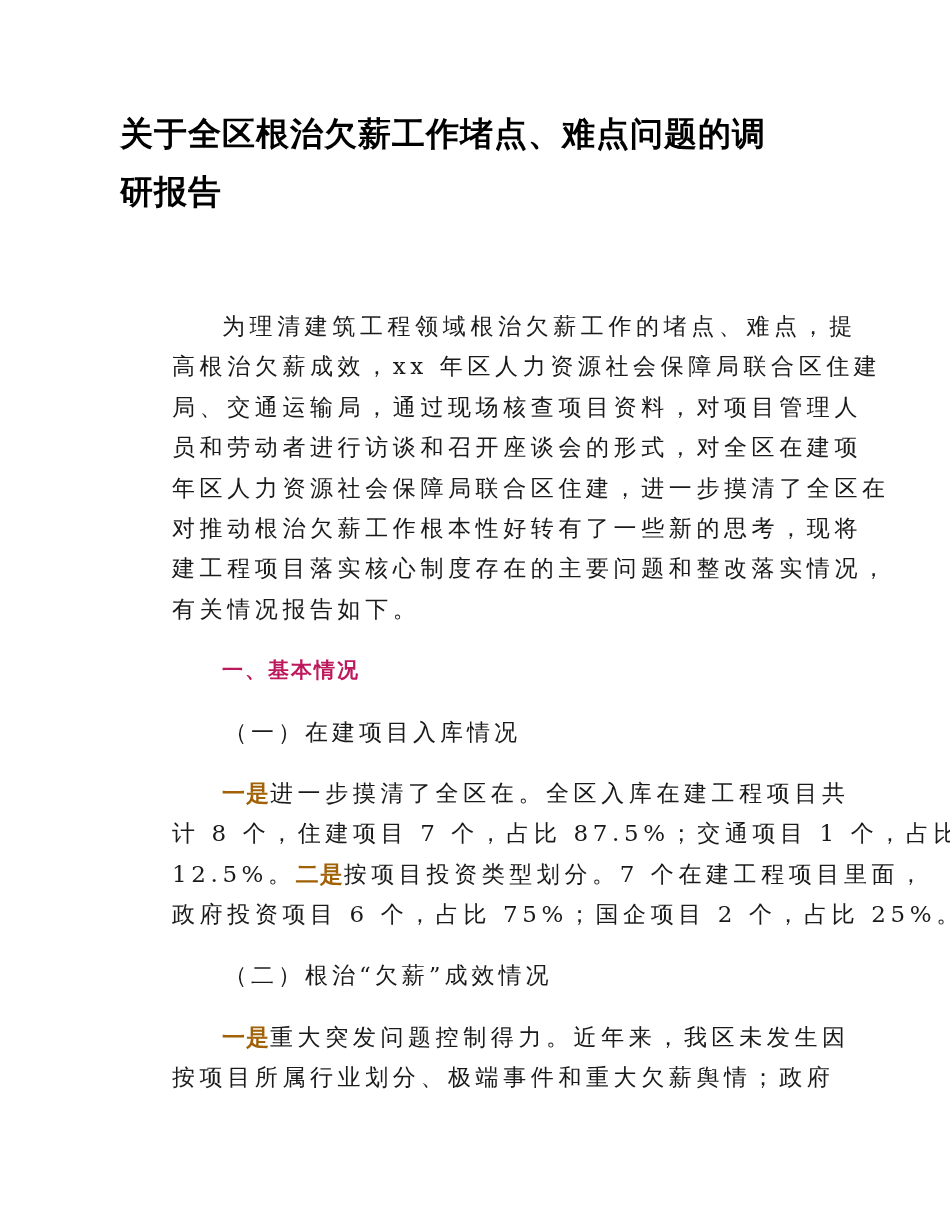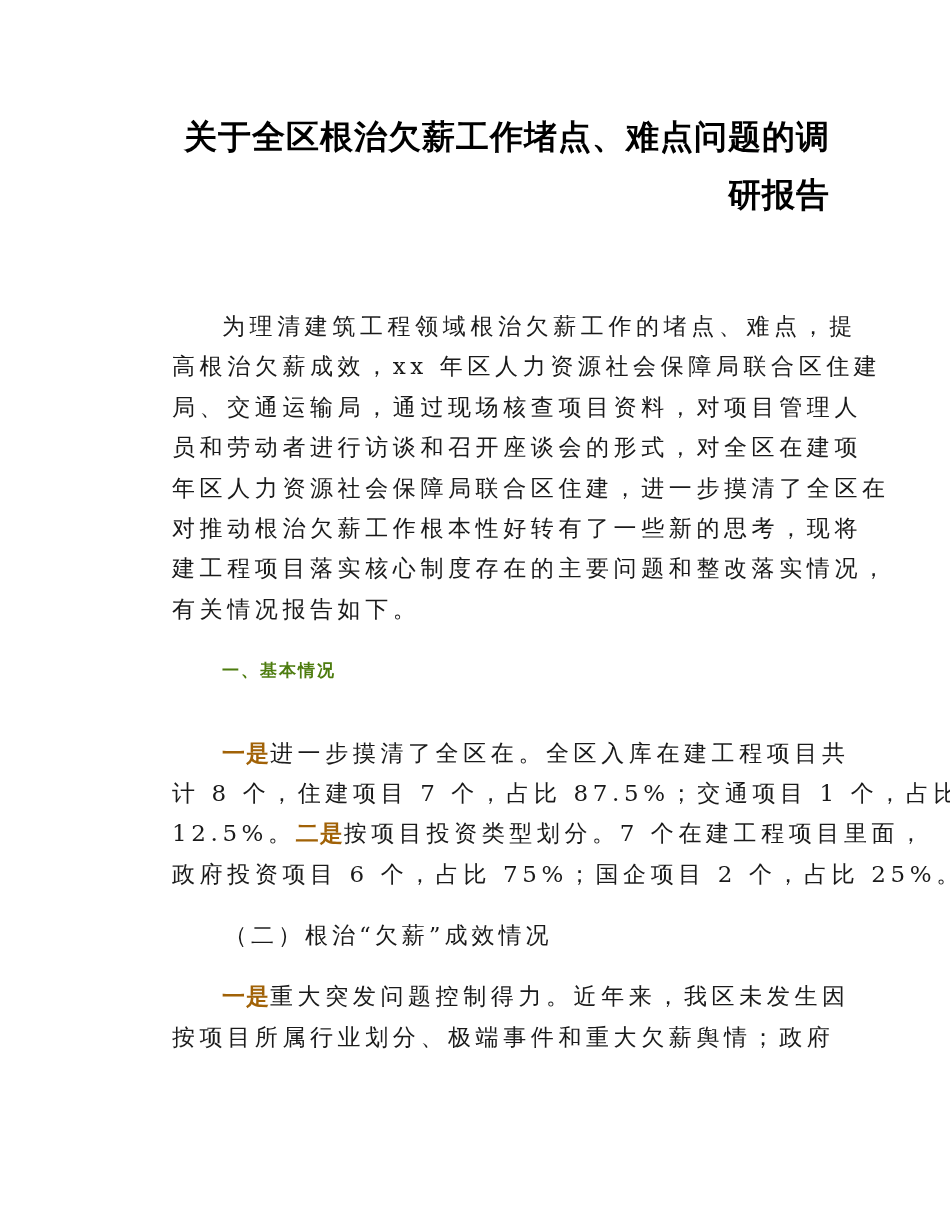--- a/index.html
+++ b/index.html
@@ -1,34 +1,34 @@
 <!DOCTYPE html>
 <html><head>
 <meta charset="utf-8">
 <style>
   html, body { margin: 0; padding: 0; background: #ffffff; }
   body { width: 950px; height: 1230px; position: relative; overflow: hidden; color: #111; }
   .page { position: absolute; left: 0; top: 0; width: 950px; height: 1230px; }
   .title {
     position: absolute; left: 120px; width: 710px; top: 108px;
-    text-align: right; font-family: Liberation Serif, serif; font-weight: bold;
+    text-align: left; font-family: Liberation Mono, monospace; font-weight: bold;
     font-size: 33px; line-height: 58px; color: #000; letter-spacing: 1px;
   }
   .title .tline { display: block; white-space: nowrap; }
   .body {
     position: absolute; left: 172px; width: 640px; top: 306px;
     font-family: "DejaVu Serif", serif; font-size: 23px; color: #1a1a1a;
   }
   .line {
     display: block; height: 40.4px; line-height: 40.4px; white-space: nowrap;
     letter-spacing: 4.6px;
   }
   .indent { padding-left: 50px; }
   .gap { height: 21px; }
-  .heading { font-family: "DejaVu Sans", sans-serif; font-weight: bold; color: #4d7c0f; letter-spacing: 2px; font-size: 17px; }
+  .heading { font-family: "DejaVu Sans", sans-serif; font-weight: bold; color: #be185d; letter-spacing: 2px; font-size: 21px; }
   .sub { padding-left: 52px; letter-spacing: 4px; }
   b { font-family: "DejaVu Sans", sans-serif; font-weight: bold; color: #a16207; letter-spacing: 1px; }
 </style>
 </head>
 <body>
 
 <div class="page">
 
   <div class="title">
     <span class="tline">关于全区根治欠薪工作堵点、难点问题的调</span>
@@ -44,20 +44,21 @@
       <span class="line">年区人力资源社会保障局联合区住建，进一步摸清了全区在</span>
       <span class="line">对推动根治欠薪工作根本性好转有了一些新的思考，现将</span>
       <span class="line">建工程项目落实核心制度存在的主要问题和整改落实情况，</span>
       <span class="line">有关情况报告如下。</span>
     </div>
 
     <div class="gap"></div>
     <span class="line indent heading">一、基本情况</span>
 
     <div class="gap"></div>
+    <span class="line sub">（一）在建项目入库情况</span>
 
     <div class="gap"></div>
     <div>
       <span class="line indent"><b>一是</b><span>进一步摸清了全区在。全区入库在建工程项目共</span></span>
       <span class="line">计 8 个，住建项目 7 个，占比 87.5%；交通项目 1 个，占比</span>
       <span class="line"><span>12.5%。</span><b>二是</b><span>按项目投资类型划分。7 个在建工程项目里面，</span></span>
       <span class="line">政府投资项目 6 个，占比 75%；国企项目 2 个，占比 25%。</span>
     </div>
 
     <div class="gap"></div>

